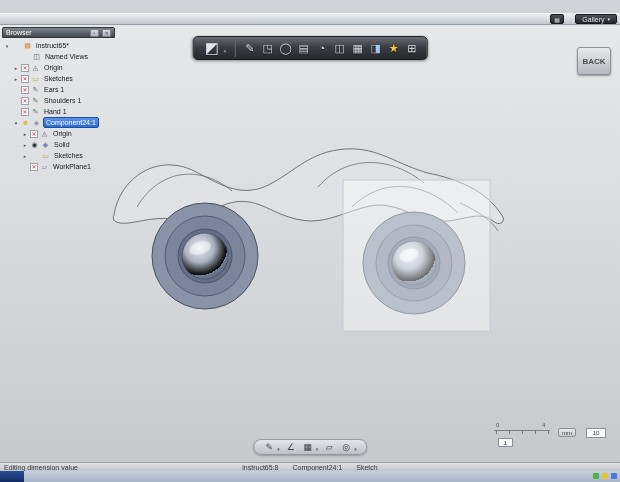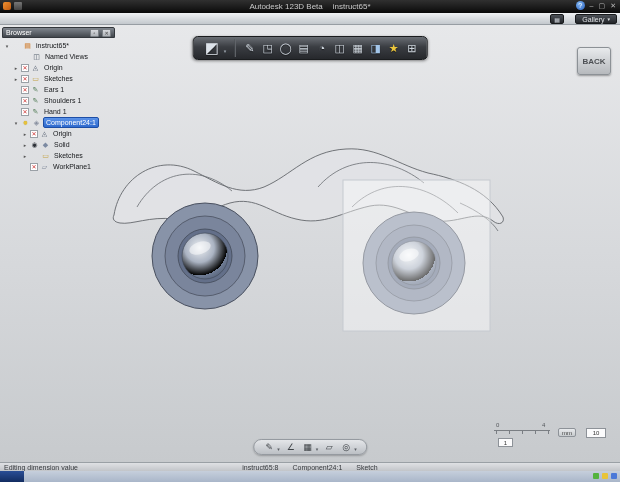--- a/index.html
+++ b/index.html
@@ -104,36 +104,20 @@
     background:linear-gradient(#2a4e96,#122c60);}
   .tray{position:absolute;right:3px;top:2px;display:flex;gap:3px;}
   .traydot{width:6px;height:6px;border-radius:1px;}
   .traydot.g{background:#53b33e;} .traydot.y{background:#e8c43a;} .traydot.b{background:#4a78d8;}
 </style>
 </head>
 <body>
 
 <div id="app">
 
-  <div class="titlebar">
-    <div class="tb-left">
-      <span class="appicon"></span>
-      <span class="appicon2"></span>
-    </div>
-    <div class="tb-center">
-      <span>Autodesk 123D Beta</span>
-      <span>instruct65*</span>
-    </div>
-    <div class="tb-right">
-      <span class="helpdot">?</span>
-      <span class="winbtn">–</span>
-      <span class="winbtn">▢</span>
-      <span class="winbtn">✕</span>
-    </div>
-  </div>
 
   <div class="menubar">
     <div class="apps-btn">▦</div>
     <div class="gallery-btn">
       <span>Gallery</span>
       <span style="font-size:5px;">▾</span>
     </div>
   </div>
 
   <div class="canvas">

